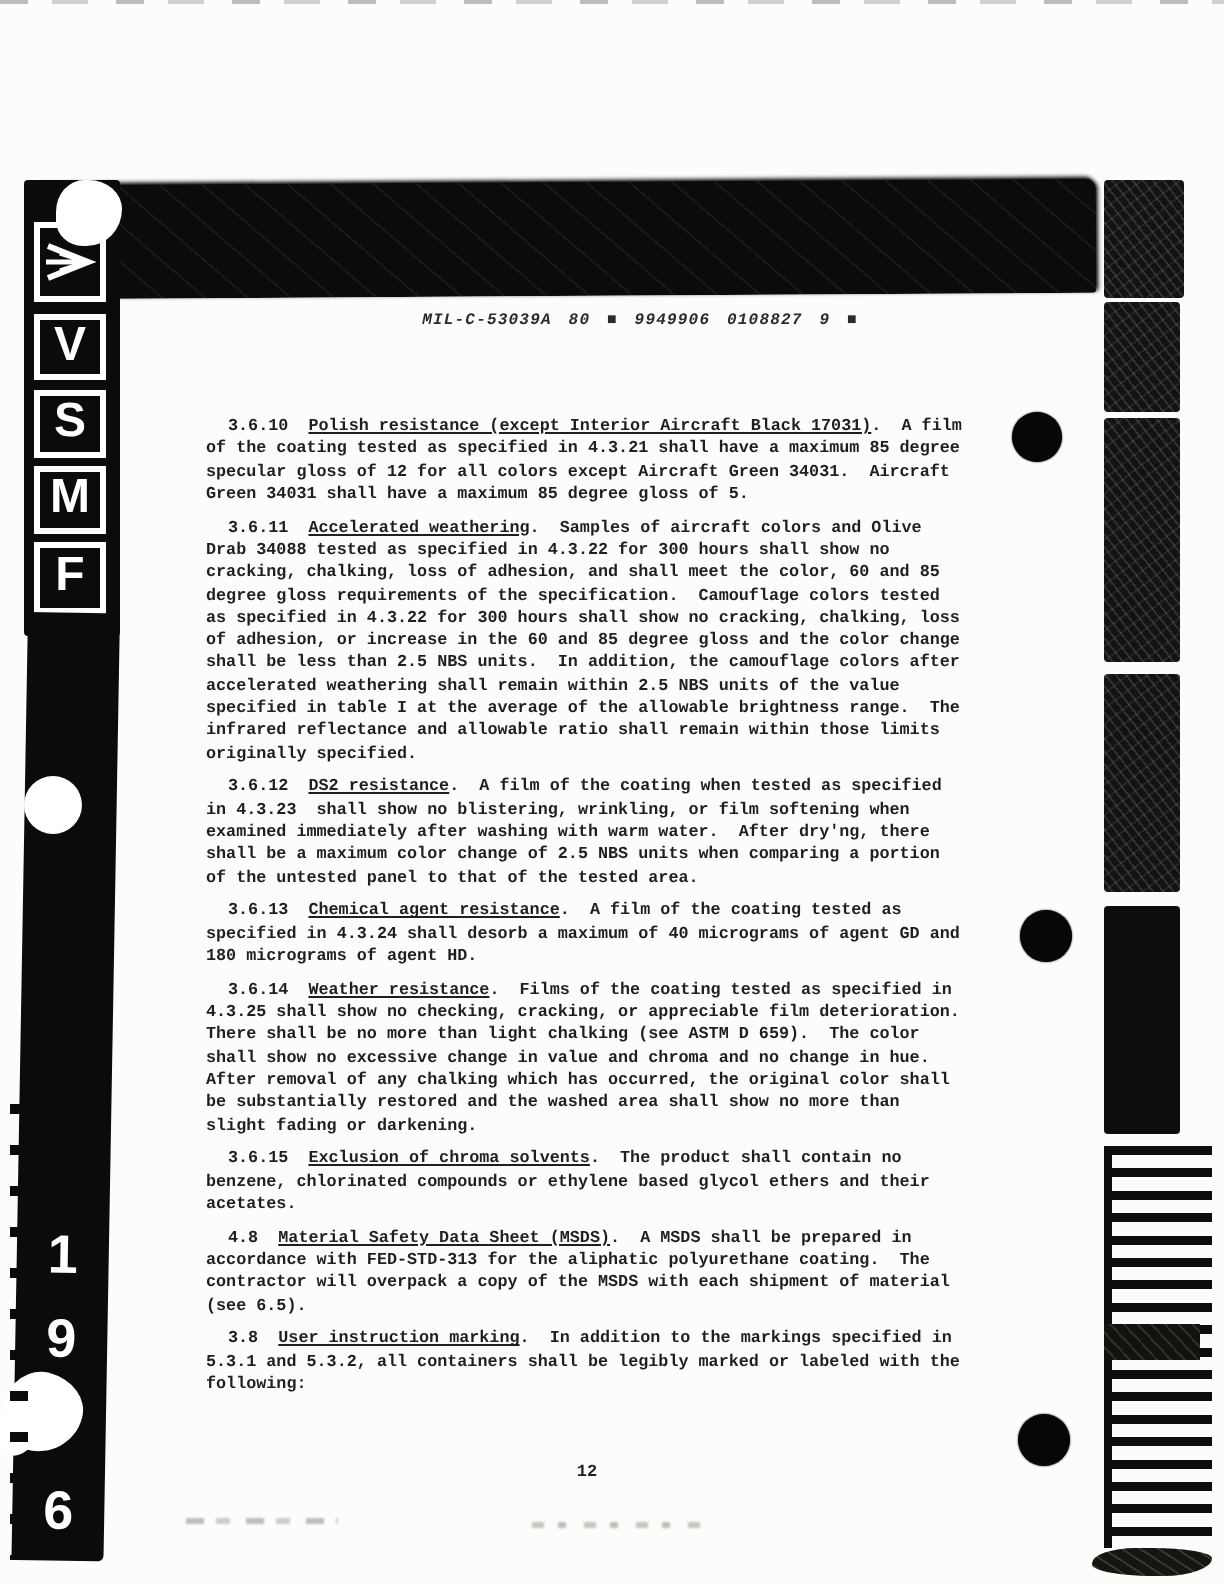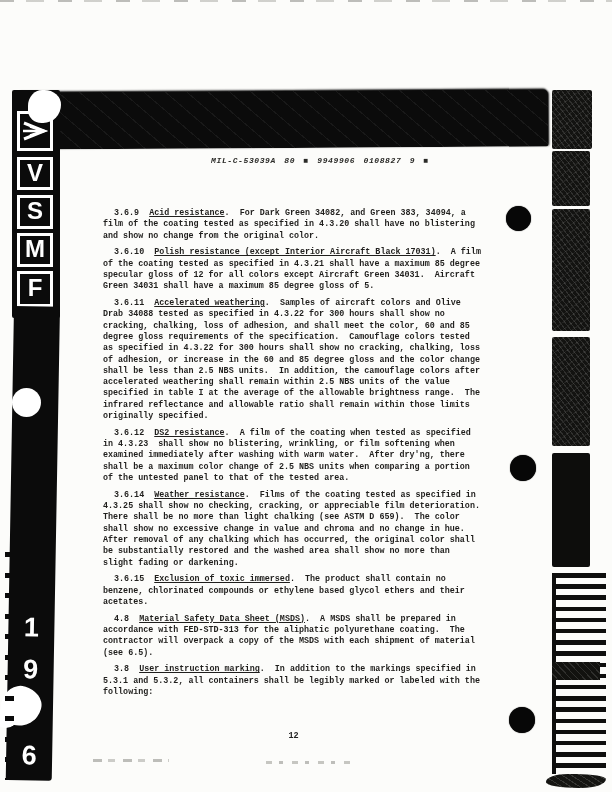--- a/index.html
+++ b/index.html
@@ -159,26 +159,26 @@
   <div class="sprockets"></div>
 
   <div class="dot d1"></div>
   <div class="dot d2"></div>
   <div class="dot d3"></div>
   <div class="whitehole wh1"></div>
   <div class="whitehole wh2"></div>
 
   <div class="doc-code">MIL-C-53039A 80 ■ 9949906 0108827 9 ■</div>
   <div class="body-text">
-      <p class="para indent"><span>3.6.9  </span><span class="u">Acid resistance</span><span>.  </span><span>For Dark Green 34082, and Green 383, 34094, a film of the coating tested as specified in 4.3.20 shall have no blistering and show no change from the original color.</span></p>
       <p class="para indent"><span>3.6.10  </span><span class="u">Polish resistance (except Interior Aircraft Black 17031)</span><span>.  </span><span>A film of the coating tested as specified in 4.3.21 shall have a maximum 85 degree specular gloss of 12 for all colors except Aircraft Green 34031.  Aircraft Green 34031 shall have a maximum 85 degree gloss of 5.</span></p>
       <p class="para indent"><span>3.6.11  </span><span class="u">Accelerated weathering</span><span>.  </span><span>Samples of aircraft colors and Olive Drab 34088 tested as specified in 4.3.22 for 300 hours shall show no cracking, chalking, loss of adhesion, and shall meet the color, 60 and 85 degree gloss requirements of the specification.  Camouflage colors tested as specified in 4.3.22 for 300 hours shall show no cracking, chalking, loss of adhesion, or increase in the 60 and 85 degree gloss and the color change shall be less than 2.5 NBS units.  In addition, the camouflage colors after accelerated weathering shall remain within 2.5 NBS units of the value specified in table I at the average of the allowable brightness range.  The infrared reflectance and allowable ratio shall remain within those limits originally specified.</span></p>
       <p class="para indent"><span>3.6.12  </span><span class="u">DS2 resistance</span><span>.  </span><span>A film of the coating when tested as specified in 4.3.23  shall show no blistering, wrinkling, or film softening when examined immediately after washing with warm water.  After dry'ng, there shall be a maximum color change of 2.5 NBS units when comparing a portion of the untested panel to that of the tested area.</span></p>
+      <p class="para indent"><span>3.6.13  </span><span class="u">Chemical agent resistance</span><span>.  </span><span>A film of the coating tested as specified in 4.3.24 shall desorb a maximum of 40 micrograms of agent GD and 180 micrograms of agent HD.</span></p>
       <p class="para indent"><span>3.6.14  </span><span class="u">Weather resistance</span><span>.  </span><span>Films of the coating tested as specified in 4.3.25 shall show no checking, cracking, or appreciable film deterioration.  There shall be no more than light chalking (see ASTM D 659).  The color shall show no excessive change in value and chroma and no change in hue.  After removal of any chalking which has occurred, the original color shall be substantially restored and the washed area shall show no more than slight fading or darkening.</span></p>
-      <p class="para indent"><span>3.6.15  </span><span class="u">Exclusion of toxic immersed</span><span>.  </span><span>The product shall contain no benzene, chlorinated compounds or ethylene based glycol ethers and their acetates.</span></p>
+      <p class="para indent"><span>3.6.15  </span><span class="u">Exclusion of chroma solvents</span><span>.  </span><span>The product shall contain no benzene, chlorinated compounds or ethylene based glycol ethers and their acetates.</span></p>
       <p class="para indent"><span>4.8  </span><span class="u">Material Safety Data Sheet (MSDS)</span><span>.  </span><span>A MSDS shall be prepared in accordance with FED-STD-313 for the aliphatic polyurethane coating.  The contractor will overpack a copy of the MSDS with each shipment of material (see 6.5).</span></p>
       <p class="para indent"><span>3.8  </span><span class="u">User instruction marking</span><span>.  </span><span>In addition to the markings specified in 5.3.1 and 5.3.2, all containers shall be legibly marked or labeled with the following:</span></p>
     </div>
   <div class="page-number">12</div>
 
   <div class="smudge sm1"></div>
   <div class="smudge sm2"></div>
 </div>
 
 </body></html>

